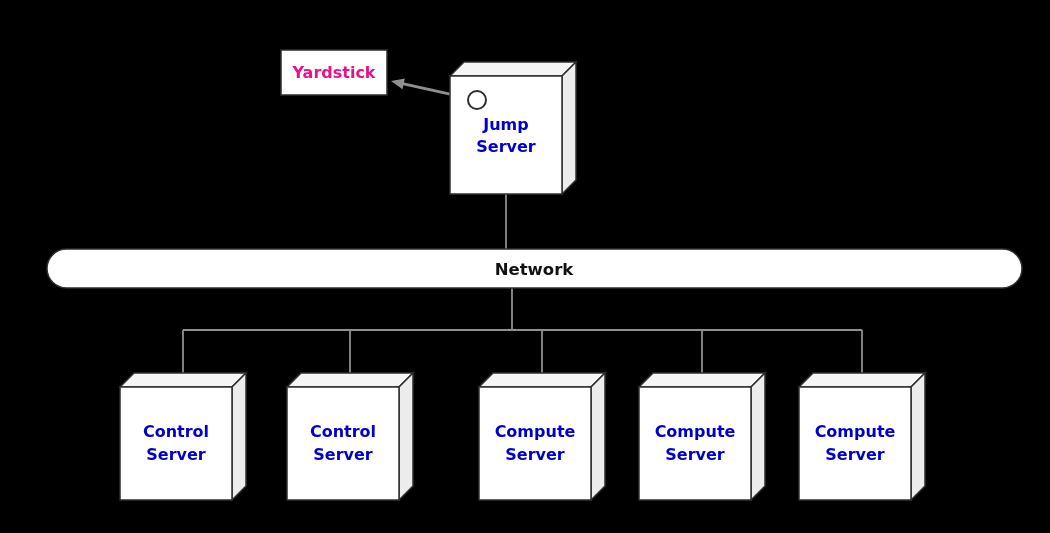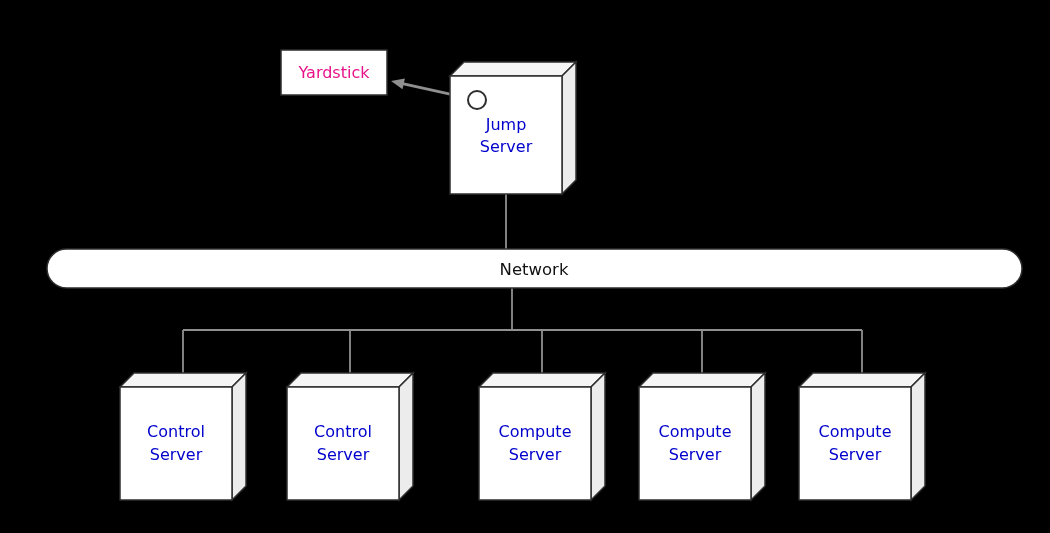--- a/index.html
+++ b/index.html
@@ -7,20 +7,21 @@
     padding: 0;
     background: var(--background, #000);
   }
   .stage {
     position: relative;
     width: 1050px;
     height: 533px;
     background: var(--background, #000);
     overflow: hidden;
     font-family: "DejaVu Sans", "Liberation Sans", sans-serif;
+    font-weight: bold;
   }
   svg text {
     font-family: "DejaVu Sans", "Liberation Sans", sans-serif;
   }
   .face-front { fill: var(--node-fill, #fff); stroke: var(--node-border, #2e2e2e); stroke-width: 1.5; }
   .face-top   { fill: var(--node-top, #f5f5f5); stroke: var(--node-border, #2e2e2e); stroke-width: 1.5; }
   .face-right { fill: var(--node-side, #ececec); stroke: var(--node-border, #2e2e2e); stroke-width: 1.5; }
   .flat-node  { fill: var(--node-fill, #fff); stroke: var(--node-border, #2e2e2e); stroke-width: 1.5; }
   .server-label   { fill: var(--server-text, #0000cc); font-size: 16px; text-anchor: middle; }
   .yardstick-label{ fill: var(--yardstick-text, #e8128a); font-size: 16px; text-anchor: middle; }

